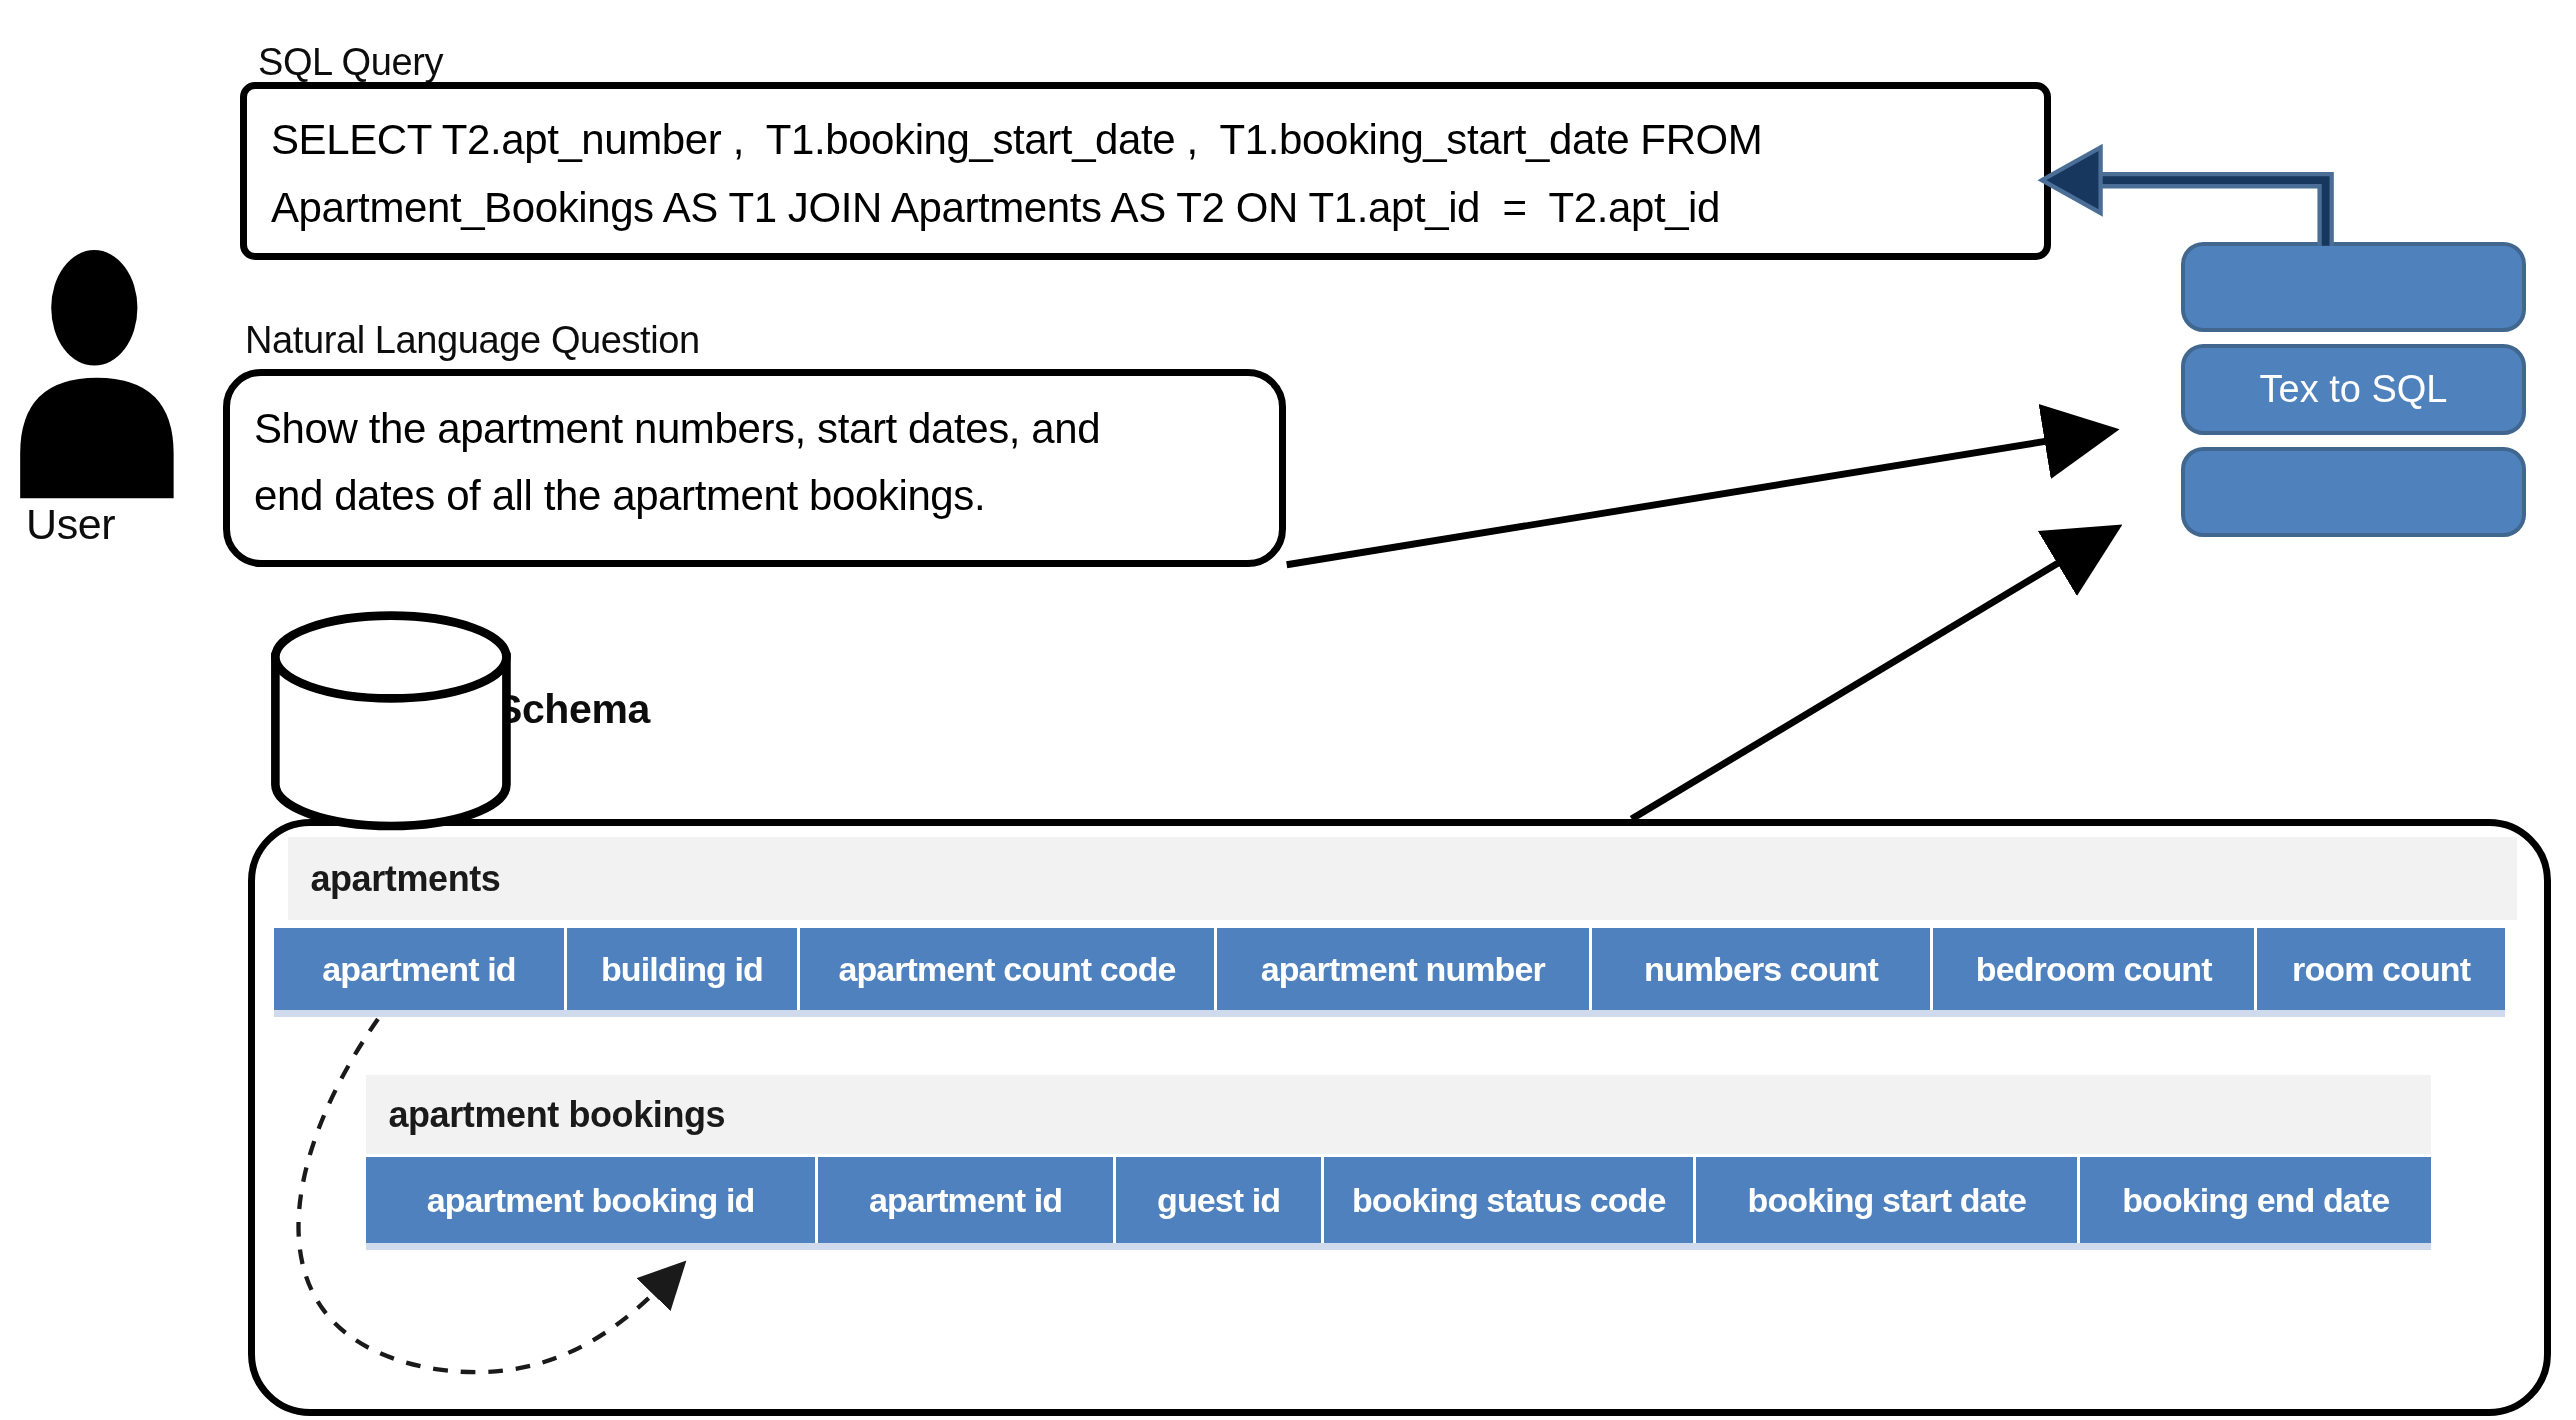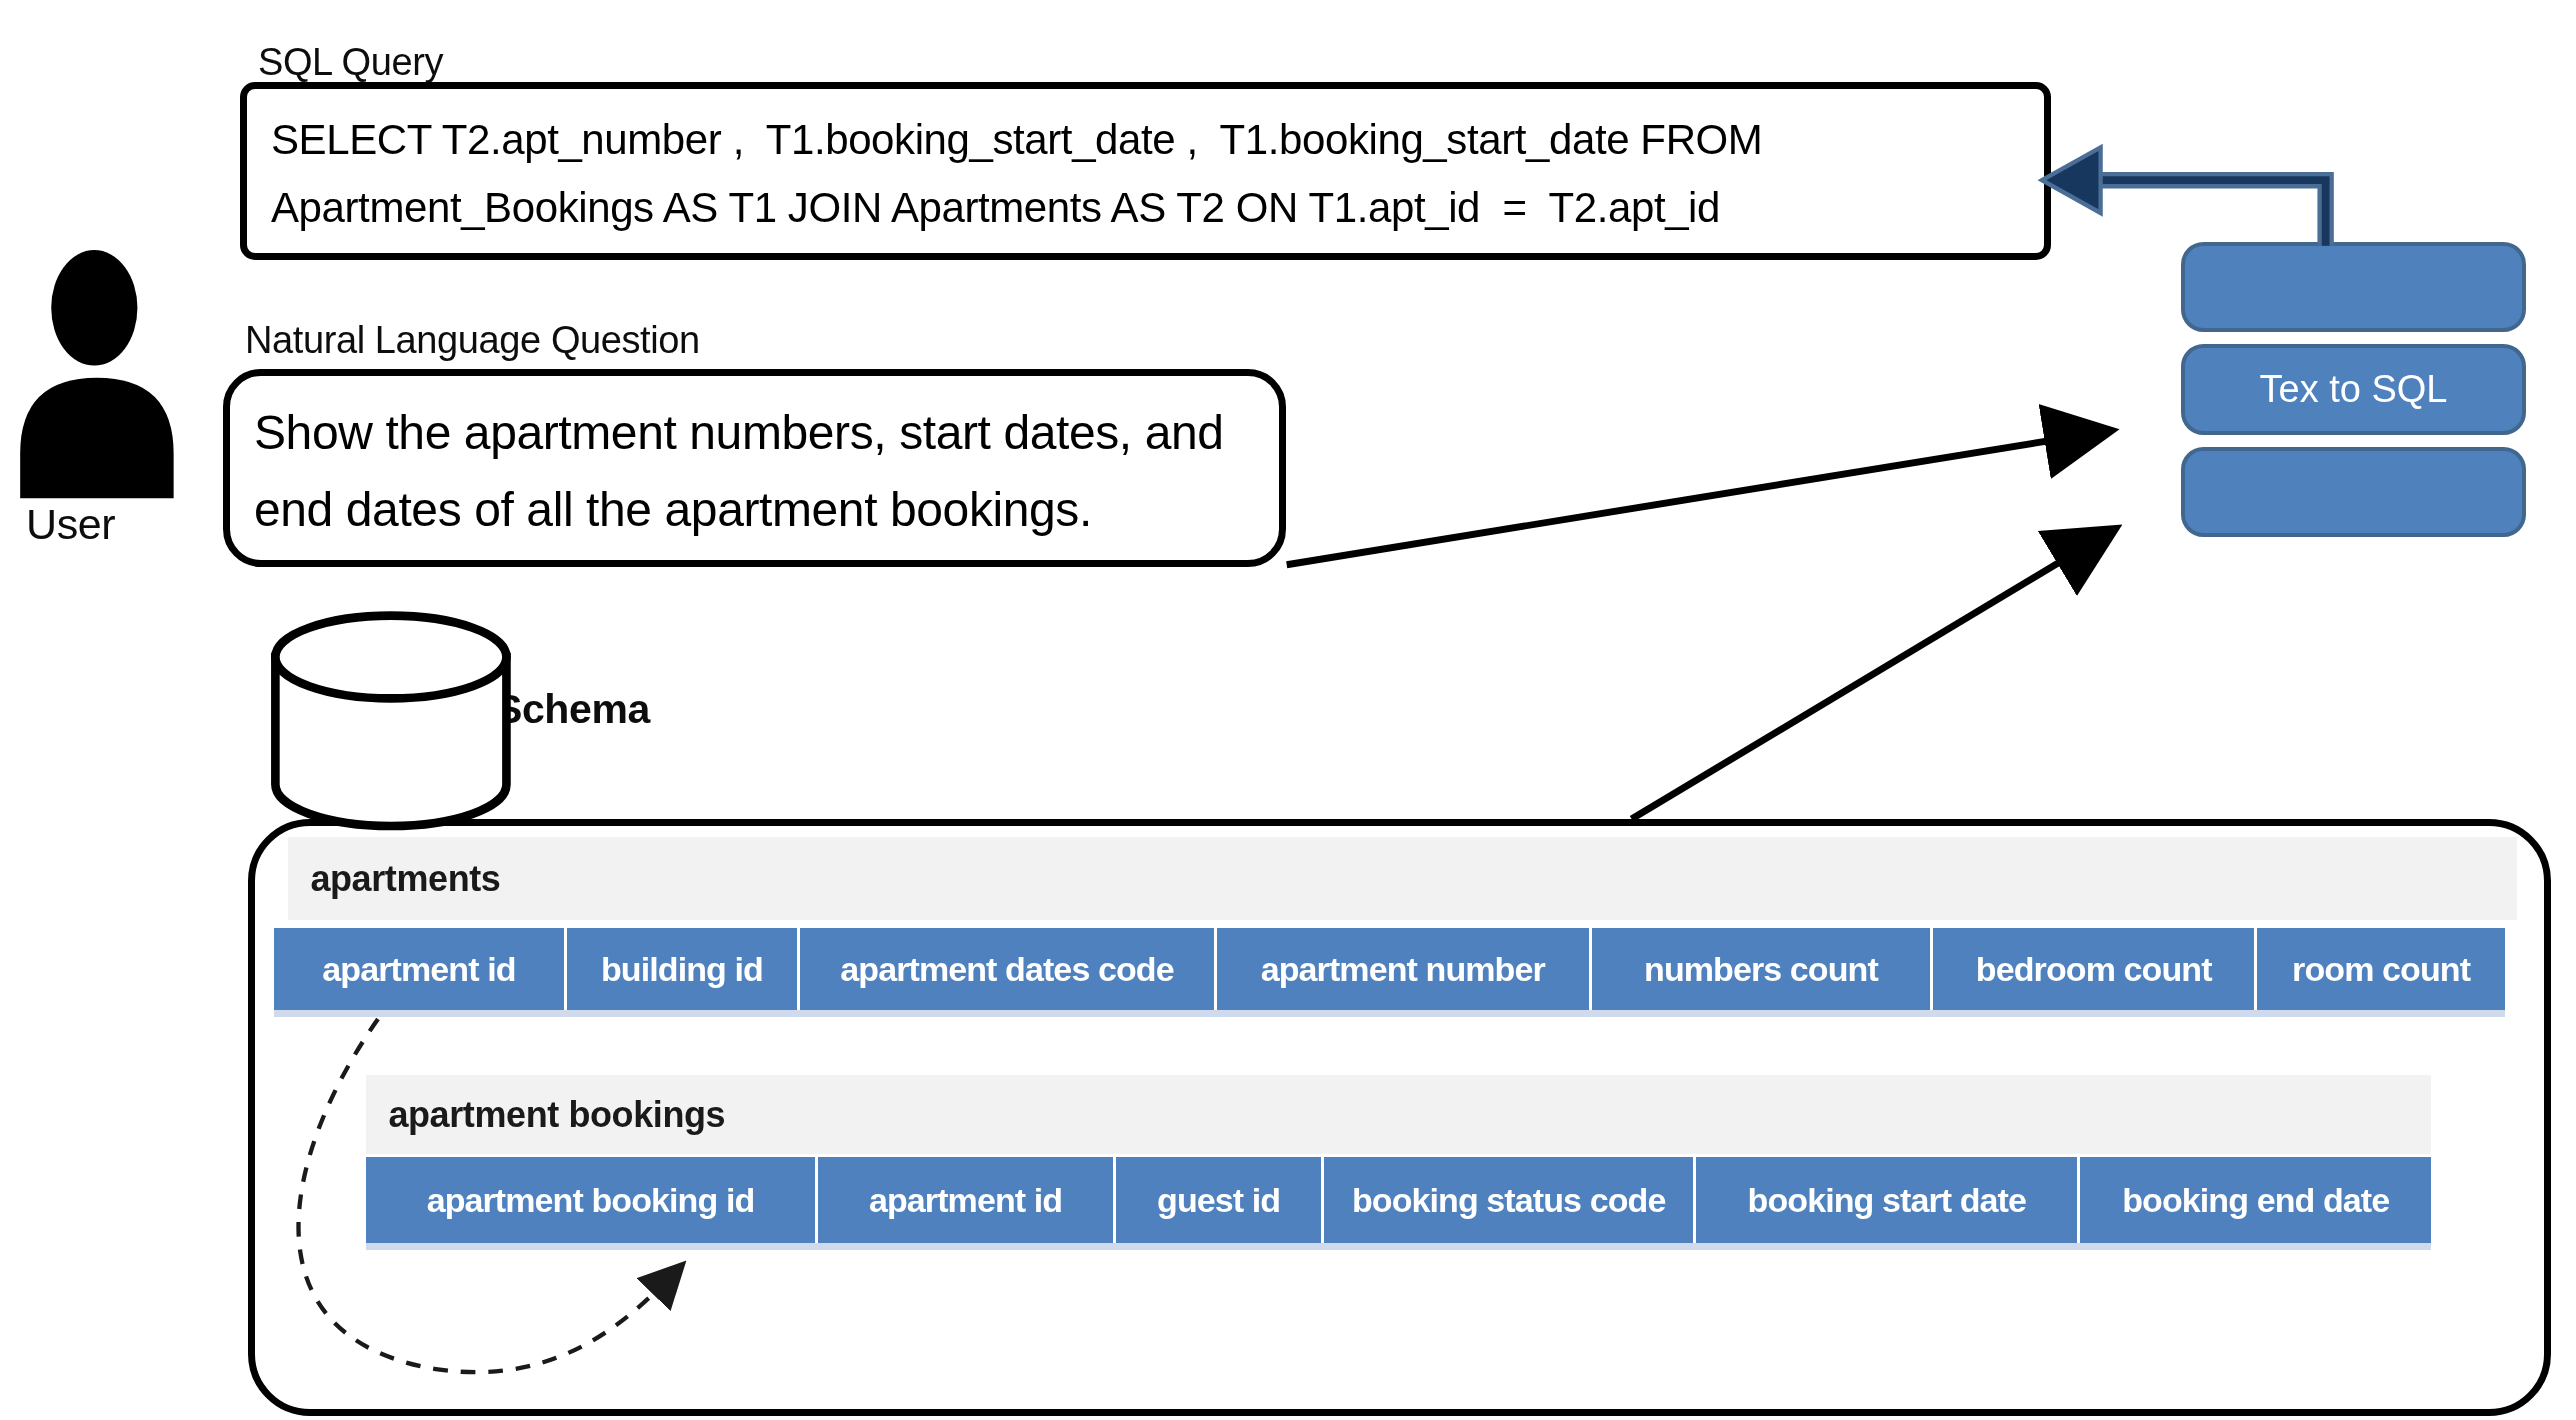--- a/index.html
+++ b/index.html
@@ -8,21 +8,21 @@
     font-family:"Liberation Sans", sans-serif; overflow:hidden; color:#000;
   }
   .lbl { position:absolute; font-size:38px; color:#0d0d0d; letter-spacing:-0.4px; white-space:nowrap; }
   .rbox {
     position:absolute; background:#fff; border:7.8px solid #000; border-radius:38px;
     box-sizing:border-box;
   }
   .sql-box { left:240px; top:82px; width:1811px; height:178px; padding:17px 24px;border-radius:15px; }
   .sql-box .line { font-size:42px; line-height:1.62; letter-spacing:-0.4px; white-space:pre; }
   .nl-box { left:223px; top:369px; width:1063px; height:198px; padding:19px 24px; }
-  .nl-box .line { font-size:48px; line-height:1.6; letter-spacing:-0.4px; white-space:pre; }
+  .nl-box .line { font-size:42px; line-height:1.6; letter-spacing:-0.4px; white-space:pre; }
   .block {
     position:absolute; left:2181px; top:242px; width:345px; height:295px;
     display:flex; flex-direction:column; gap:12px;
   }
   .seg {
     flex:1; background:#4f81bd; border:4.3px solid #41678f; border-radius:22.4px;
     box-sizing:border-box; display:flex; align-items:center; justify-content:center;
     color:#fff; font-size:38px;
   }
   .schema-box { left:248px; top:819px; width:2303px; height:597px; border-radius:62px; }
@@ -68,21 +68,21 @@
     <div class="seg">Tex to SQL</div>
     <div class="seg"></div>
   </div>
 
   <div class="rbox schema-box">
 
     <div class="band" style="left:33px; top:11.2px; width:2229px; height:83px;">apartments</div>
     <div class="trow" style="left:19px; top:102px; width:2231px; height:82px;">
       <div class="cell" style="flex:13.1 1 0;">apartment id</div>
       <div class="cell" style="flex:10.4 1 0;">building id</div>
-      <div class="cell" style="flex:18.7 1 0;">apartment dates code</div>
+      <div class="cell" style="flex:18.7 1 0;">apartment count code</div>
       <div class="cell" style="flex:16.8 1 0;">apartment number</div>
       <div class="cell" style="flex:15.3 1 0;">numbers count</div>
       <div class="cell" style="flex:14.5 1 0;">bedroom count</div>
       <div class="cell" style="flex:11.2 1 0;">room count</div>
     </div>
 
     <div class="band" style="left:111px; top:249px; width:2065px; height:79px;">apartment bookings</div>
     <div class="trow" style="left:111px; top:331px; width:2065px; height:86px;">
       <div class="cell" style="flex:21.9 1 0;">apartment booking id</div>
       <div class="cell" style="flex:14.4 1 0;">apartment id</div>

